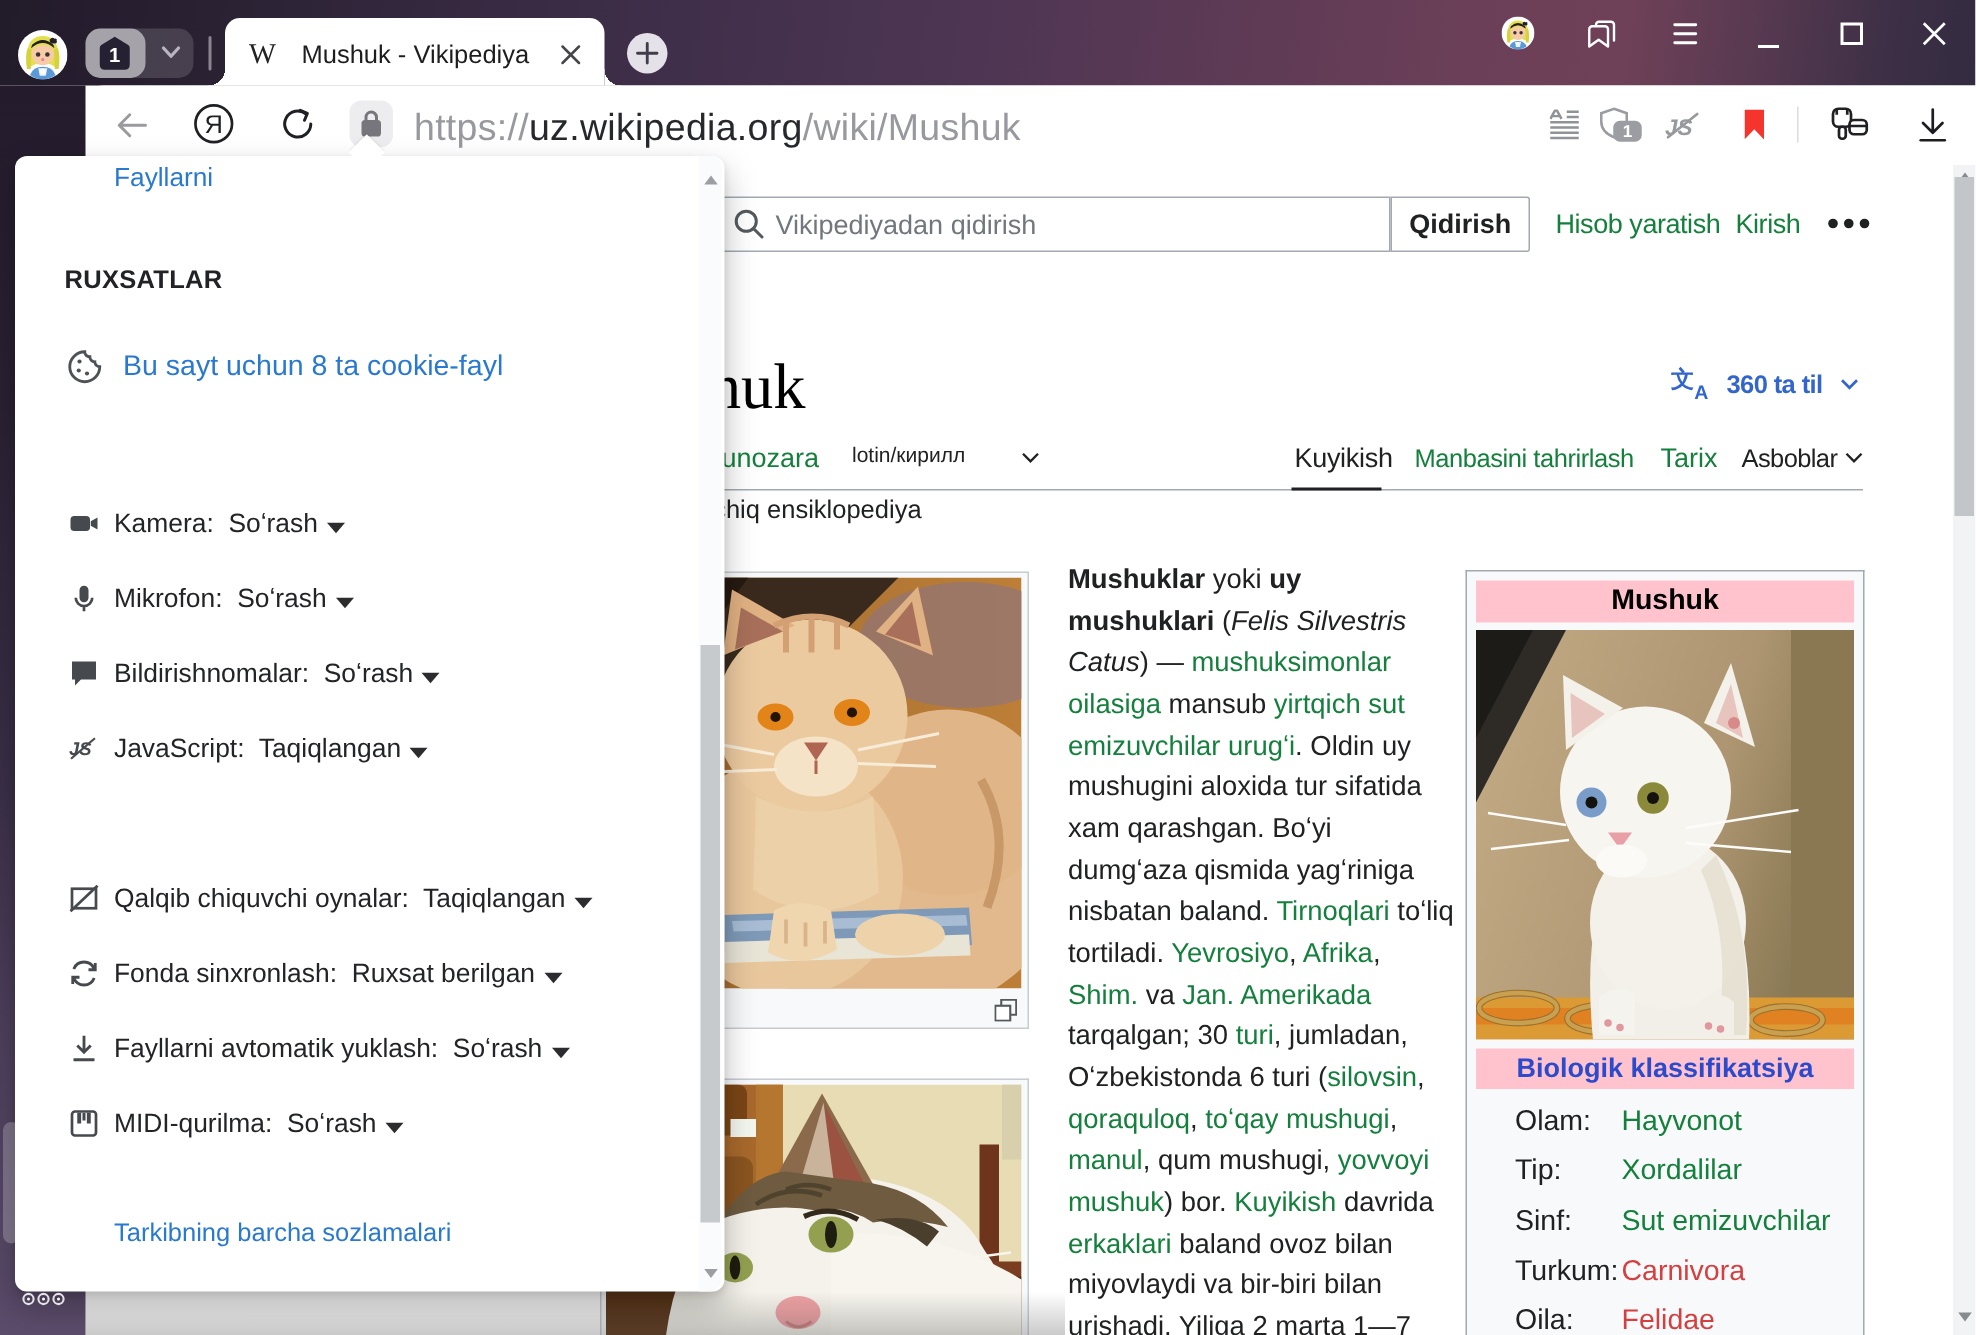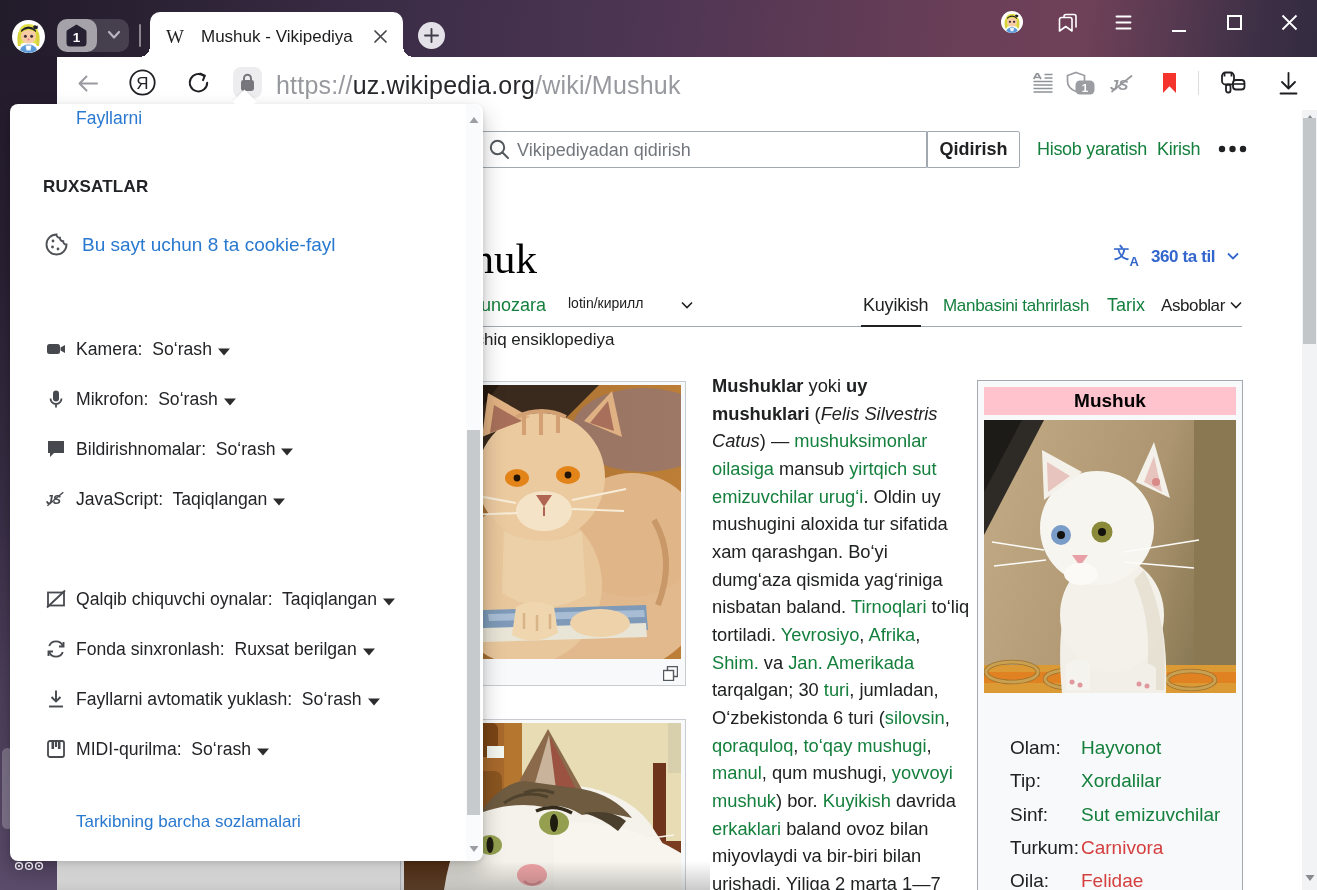--- a/index.html
+++ b/index.html
@@ -249,20 +249,21 @@
     <ellipse cx="97" cy="154" rx="17" ry="11" fill="#fbfaf6"></ellipse>
     <path d="M60 130 L8 122 M62 140 L10 146 M140 132 L215 120 M140 142 L210 148" stroke="#fdfcfa" stroke-width="1.6" fill="none"></path>
 
     <path d="M82 245 Q92 235 106 243 L106 270 L82 270 Z" fill="#f5f3ee"></path>
     <path d="M148 248 Q160 238 172 248 L172 270 L148 270 Z" fill="#f1efe8"></path>
     <circle cx="88" cy="262" r="2.5" fill="#e0989e"></circle>
       <circle cx="96" cy="265" r="2.5" fill="#e0989e"></circle>
     <circle cx="155" cy="264" r="2.5" fill="#e0989e"></circle>
       <circle cx="163" cy="266" r="2.5" fill="#e0989e"></circle>
   </svg>
+  <div class="abs" style="left:984px; top:699px; width:252px; height:27px; background:#ffc3ce; font-size:18px; font-weight:bold; color:#2b4bcc; text-align:center; line-height:27px;">Biologik klassifikatsiya</div>
   <div class="abs" style="left:1010px; top:731px; font-size:19px; color:#202122; line-height:33.3px;">Olam:<br>Tip:<br>Sinf:<br>Turkum:<br>Oila:</div>
   <div class="abs" style="left:1081px; top:731px; font-size:19px; line-height:33.3px;"><span class="blue">Hayvonot</span><br><span class="blue">Xordalilar</span><br><span class="blue">Sut emizuvchilar</span><br><span class="red">Carnivora</span><br><span class="red">Felidae</span></div>
 
   <div id="topbar" class="abs">
 
     <svg class="abs" style="left:12px; top:20px;" width="33" height="33" viewBox="0 0 33 33">
       <circle cx="16.5" cy="16.5" r="16.5" fill="#ffffff"></circle>
       <path d="M16.5 4 Q25 4 26.5 13 L27 26 Q22 22 16.5 22 Q11 22 6 26 L6.5 13 Q8 4 16.5 4 Z" fill="#e3e04a"></path>
       <path d="M6 26 Q4.5 17 6.5 12 L9 13 L8.5 26 Z" fill="#d6d23e"></path>
       <path d="M27 26 Q28.5 17 26.5 12 L24 13 L24.5 26 Z" fill="#d6d23e"></path>

